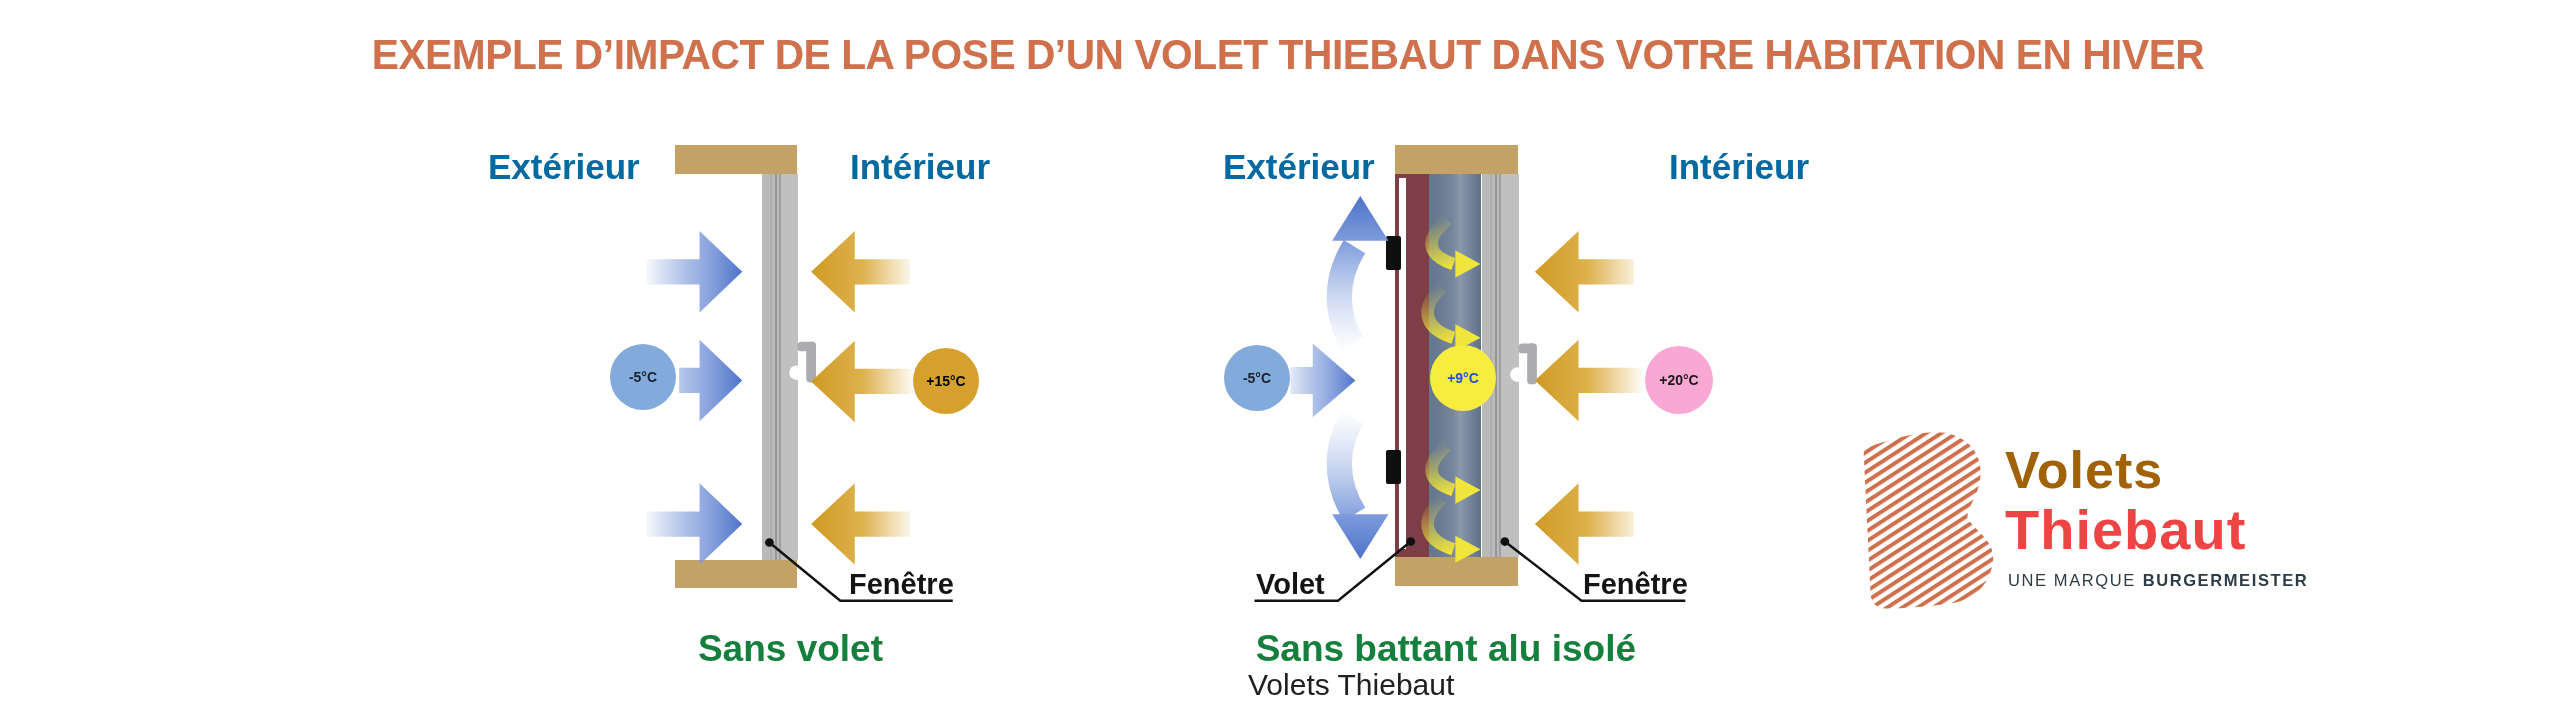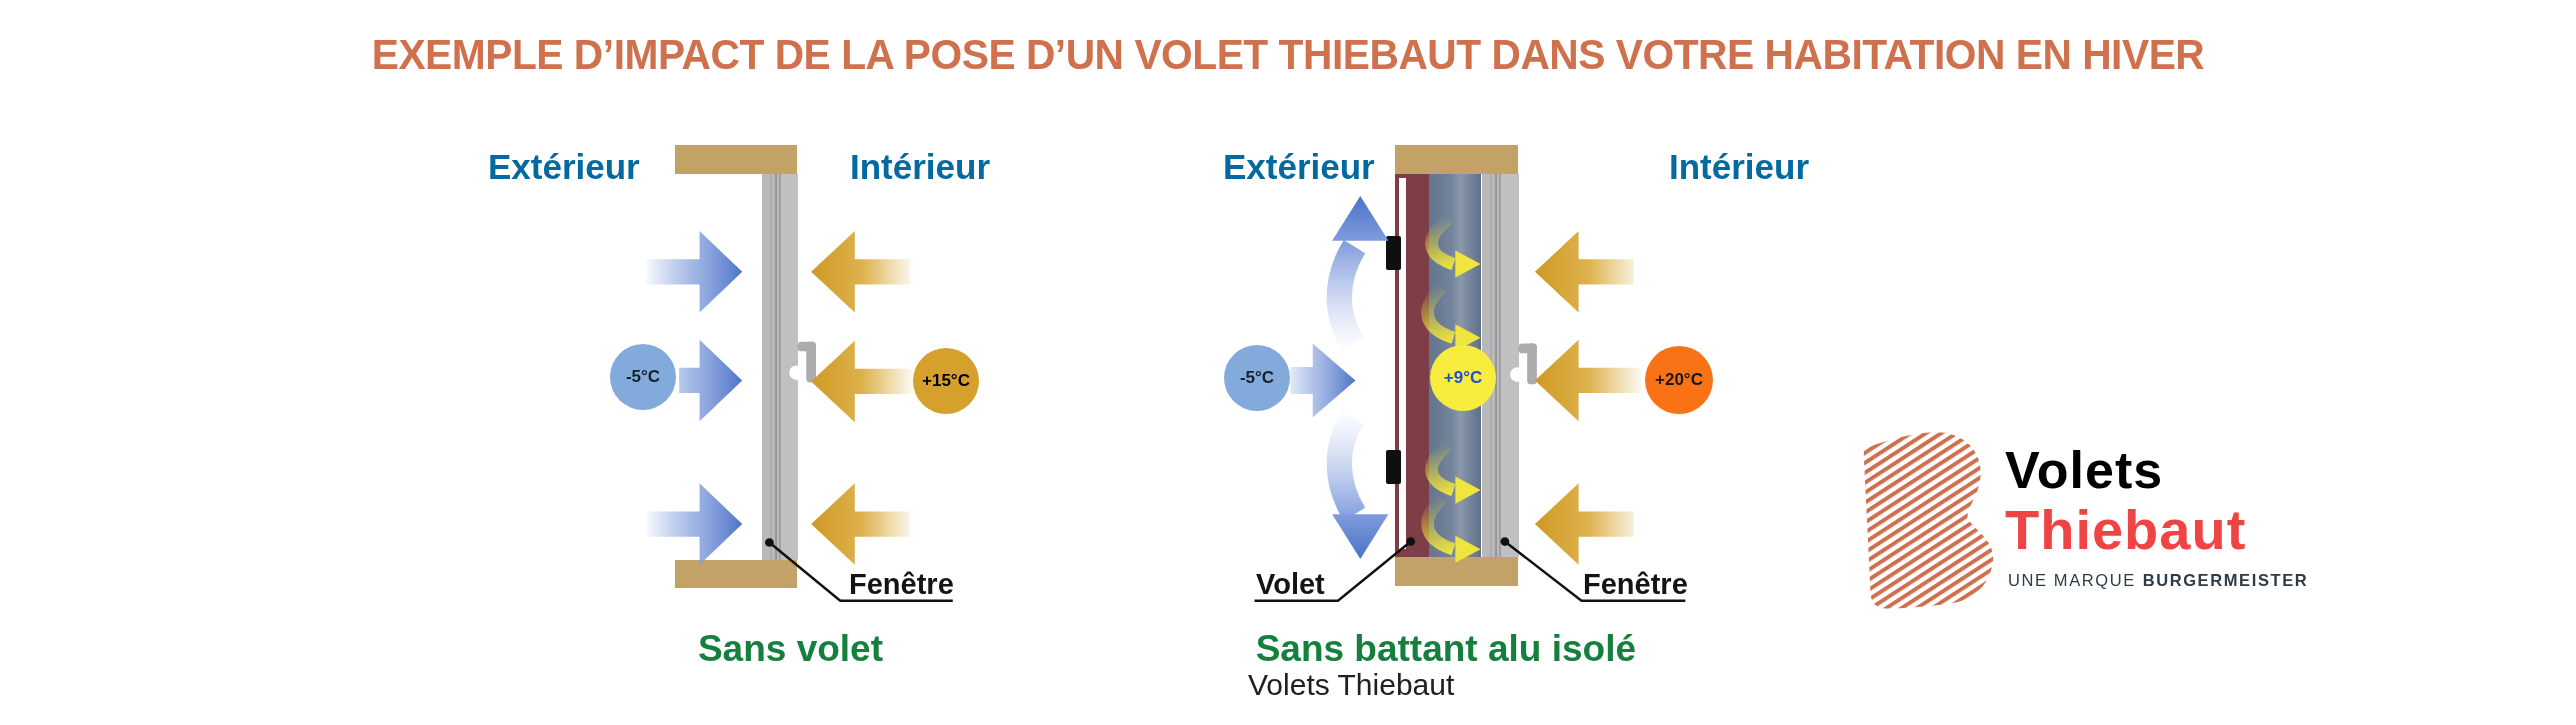--- a/index.html
+++ b/index.html
@@ -17,36 +17,36 @@
   }
 
   
   .zone-label { font-size:35px; font-weight:800; color:#0369a1; z-index:6; }
   .sill { background:#c2a266; z-index:1; }
   .window-bar { z-index:1;
     background:linear-gradient(90deg,#b9b9ba 0 7.8px,#aeaeb0 7.8px 9.7px,#b9b9ba 9.7px 12.6px,#97979a 12.6px 14.6px,#b9b9ba 14.6px 17.5px,#a0a0a3 17.5px 19.4px,#c0c0c1 19.4px 100%);
   }
   .temp-circle {
     border-radius:50%; display:flex; align-items:center; justify-content:center;
-    font-weight:800; font-size:17px; color:#16202e; z-index:6;
+    font-weight:800; font-size:14px; color:#16202e; z-index:6;
   }
   .pointer-label { font-size:29px; font-weight:800; color:#141414; z-index:6; }
   .caption { font-size:37px; font-weight:700; color:#15803d; text-align:right; z-index:6; }
   .subcaption { font-size:30px; font-weight:400; color:#20201e; z-index:6; }
 
   
   .shutter-bar { background:#7e3e48; z-index:1; }
   .shutter-inset { position:absolute; left:3.9px; top:3.9px; width:6.8px; bottom:7.8px; background:#ffffff; }
   .air-gap { z-index:1;
     background:linear-gradient(90deg,#66778f 0 10%,#75859c 45%,#8b99ac 60%,#6e7e95 85%,#5f7089 100%);
   }
   .hinge { background:#0f0f0f; border-radius:1.9px; z-index:2; }
 
   
-  #logo-volets  { left:2005px; top:440px; font-size:52px; font-weight:700; color:#000000; z-index:6; letter-spacing:1px; }
+  #logo-volets  { left:2005px; top:440px; font-size:52px; font-weight:700; color:#a16207; z-index:6; letter-spacing:1px; }
   #logo-thiebaut{ left:2005px; top:497px; font-size:56px; font-weight:700; color:#ef4444; z-index:6; letter-spacing:1px; }
   #logo-tagline { left:2008px; top:571px; font-size:16.5px; color:#2c3b46; z-index:6; letter-spacing:1.6px; white-space:nowrap; }
   #logo-tagline .b { font-weight:800; }
   #logo-tagline .p { margin-right:6.8px; }
 
   svg.layer { position:absolute; left:0; top:0; z-index:5; pointer-events:none; }
 </style>
 </head>
 <body>
 
@@ -83,21 +83,21 @@
   <div class="abs sill" style="left:1395px; top:557px; width:123px; height:29px;"></div>
   <div class="abs hinge" style="left:1386px; top:236px; width:14.6px; height:34px;"></div>
   <div class="abs hinge" style="left:1386px; top:450px; width:14.6px; height:34px;"></div>
 
   <div class="abs temp-circle" style="left:1224px; top:345px; width:66px; height:66px; background:#82abdc;">
     <span>-5°C</span>
   </div>
   <div class="abs temp-circle" style="left:1430px; top:345px; width:66px; height:66px; background:#f8ec3f; color:#1d4ed8;">
     <span>+9°C</span>
   </div>
-  <div class="abs temp-circle" style="left:1645px; top:346px; width:68px; height:68px; background:#f97316; color:#191919;">
+  <div class="abs temp-circle" style="left:1645px; top:346px; width:68px; height:68px; background:#f9a8d4; color:#191919;">
     <span>+20°C</span>
   </div>
 
   <div class="abs pointer-label" style="left:1256px; top:568px;">Volet</div>
   <div class="abs pointer-label" style="left:1583px; top:568px;">Fenêtre</div>
   <div class="abs caption" style="left:1248px; top:628px; width:388px;">Sans battant alu isolé</div>
   <div class="abs subcaption" style="left:1248px; top:668px; width:388px;">Volets Thiebaut</div>
 
   <div class="abs" id="logo-volets">Volets</div>
   <div class="abs" id="logo-thiebaut">Thiebaut</div>

